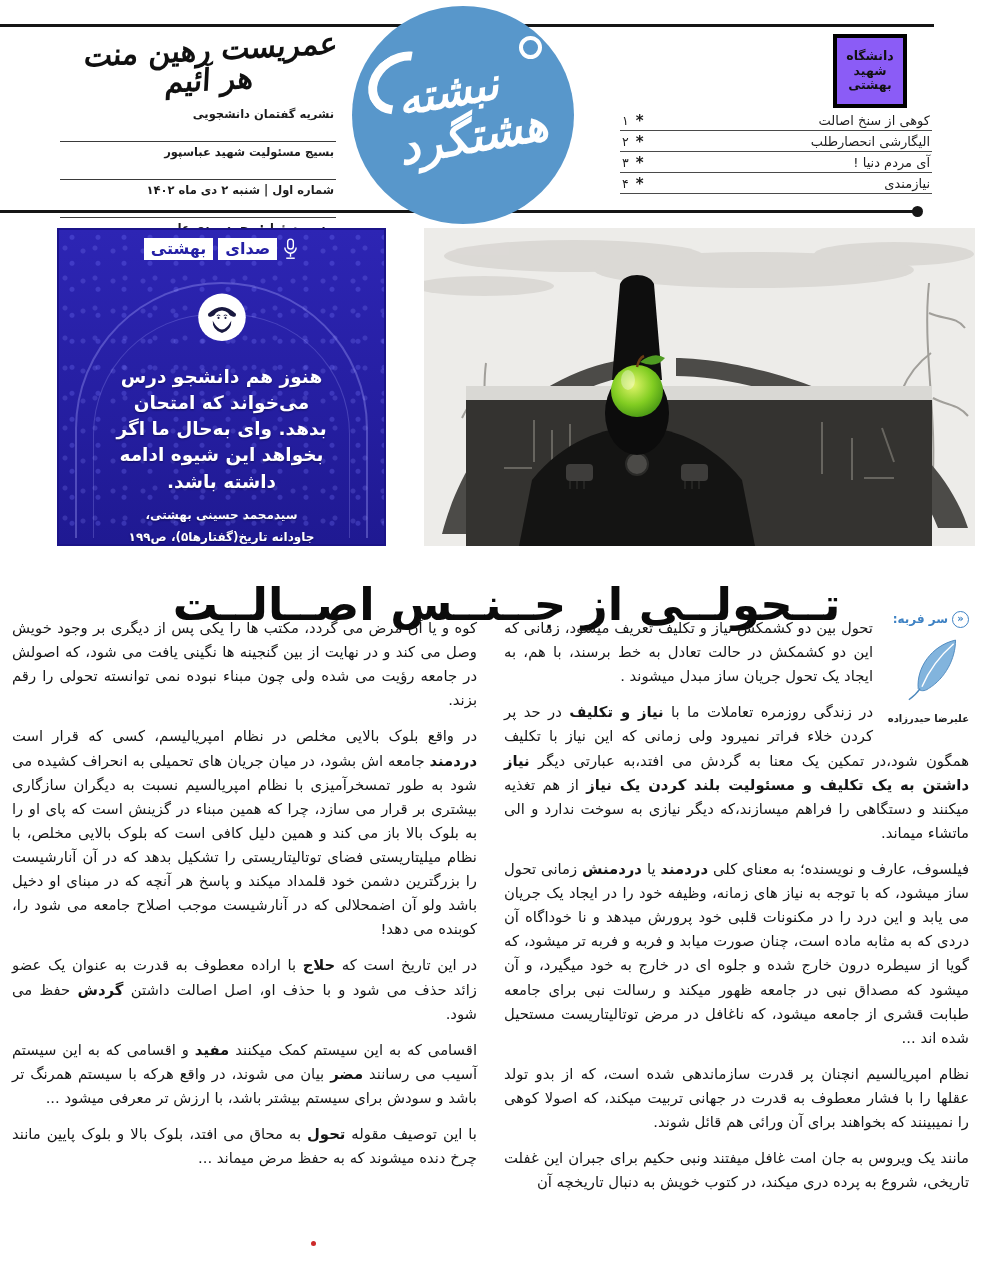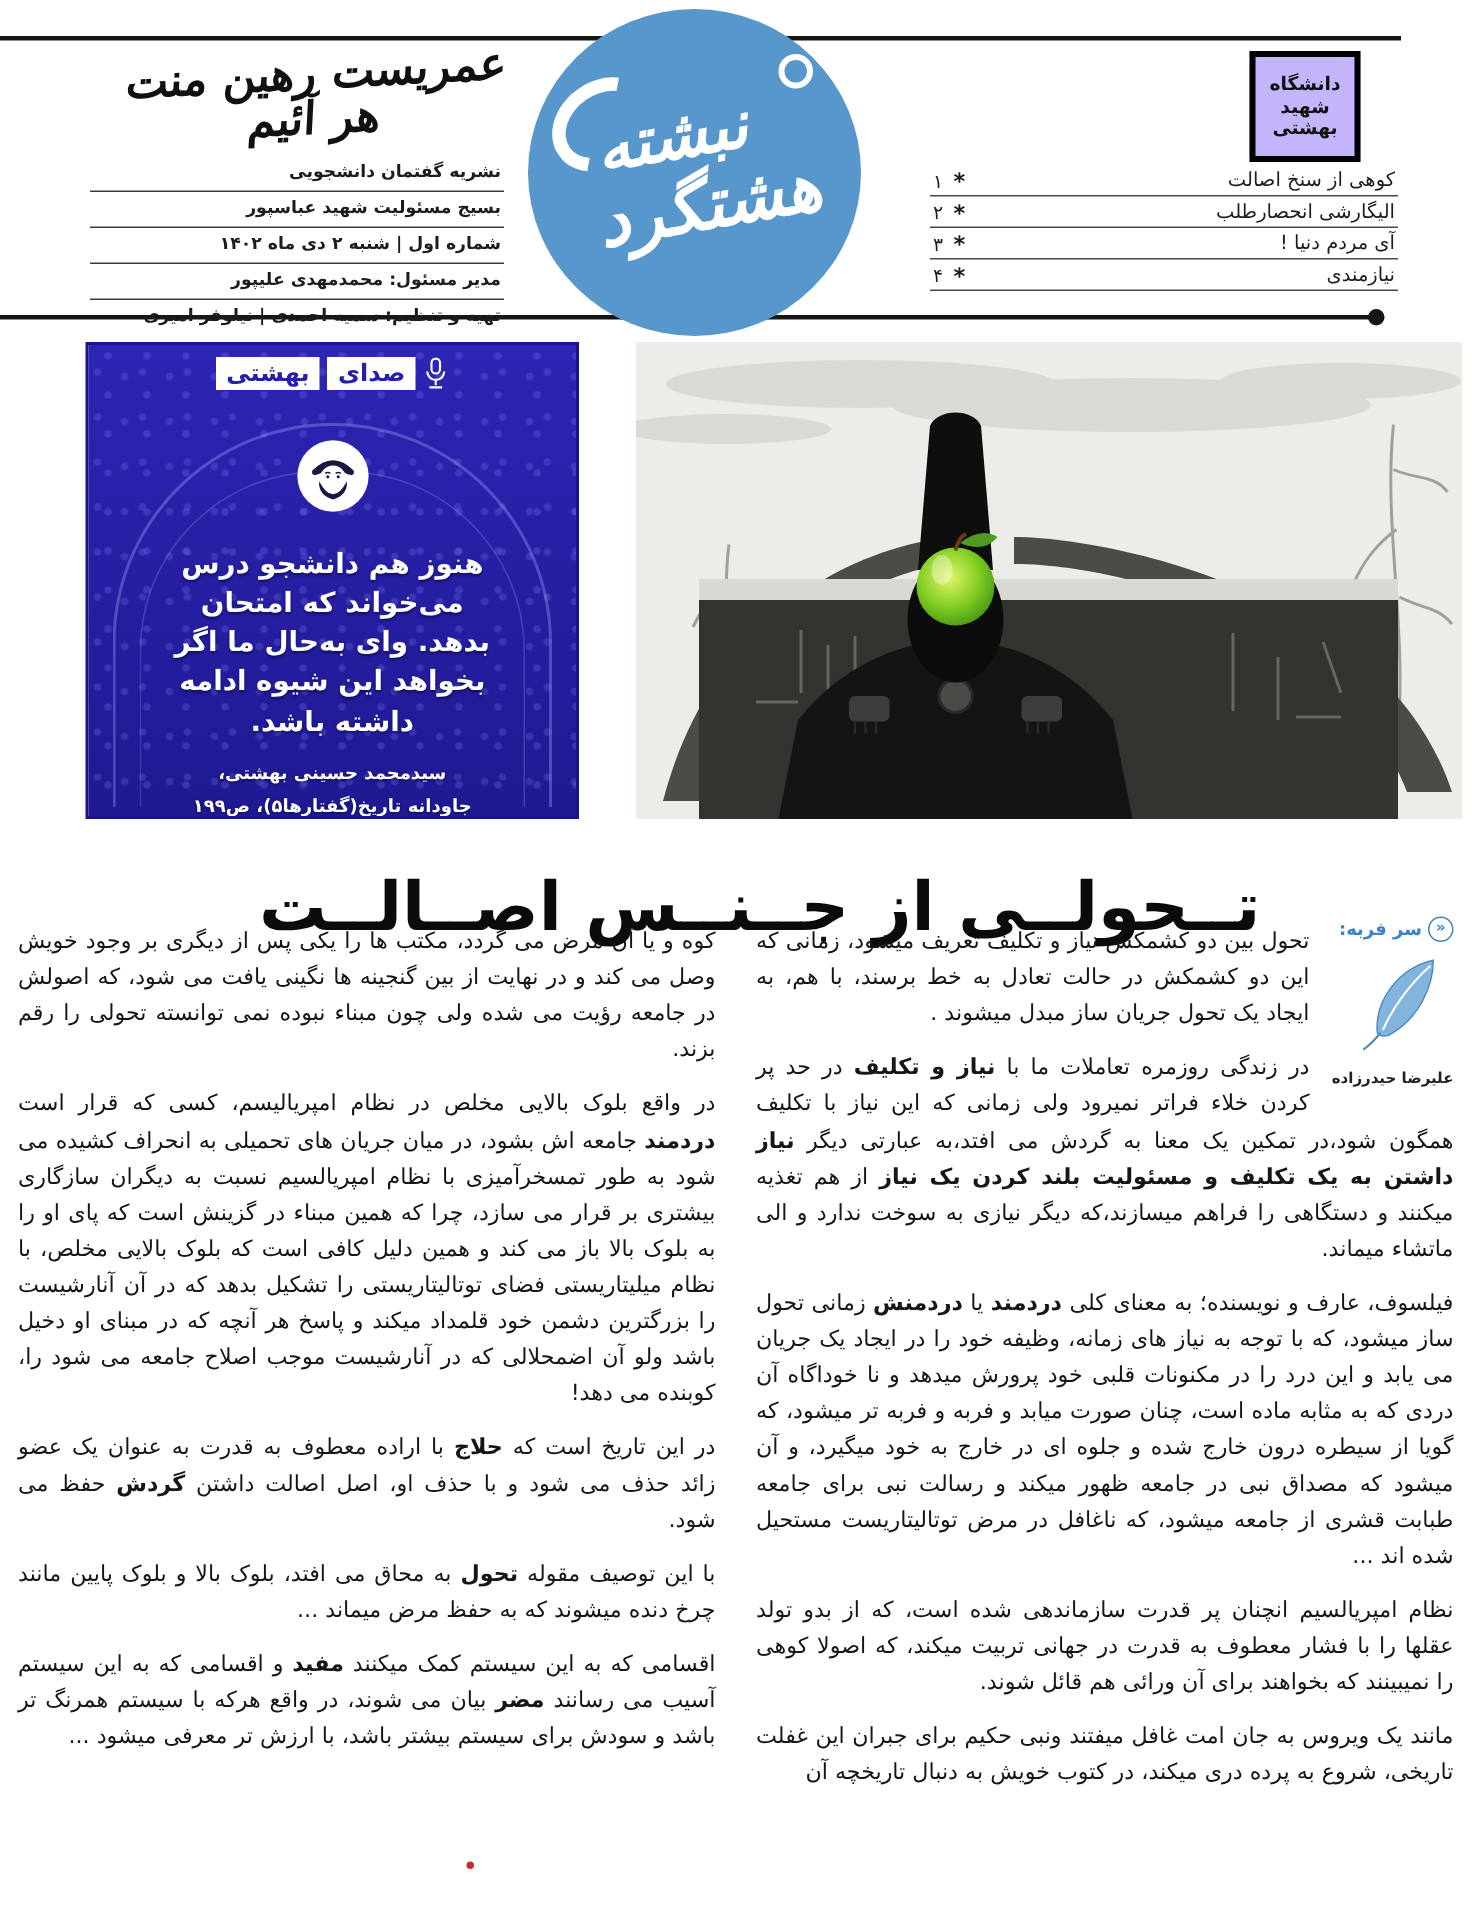--- a/index.html
+++ b/index.html
@@ -11,36 +11,36 @@
   .bottom-rule{position:absolute;left:0;top:210px;width:920px;height:3px;background:#161616;}
   .rule-dot{position:absolute;left:912px;top:206px;width:11px;height:11px;border-radius:50%;background:#161616;}
 
   
   .calligraphy{position:absolute;left:80px;top:28px;width:260px;height:74px;
     display:flex;align-items:center;justify-content:center;text-align:center;
     font-family:"DejaVu Serif",serif;font-weight:bold;font-size:30px;line-height:1;
     transform:rotate(-3deg) skewX(-6deg);letter-spacing:-2px;}
   .info-block{position:absolute;left:60px;top:104px;width:276px;}
   .info-line{font-size:11.5px;font-weight:bold;letter-spacing:.5px;color:#1c1c1c;
-    padding:3px 2px 6px;border-bottom:1px solid #3a3a3a;text-align:right;white-space:nowrap;}
+    padding:3px 2px 20px;border-bottom:1px solid #3a3a3a;text-align:right;white-space:nowrap;}
   .info-line:last-child{border-bottom:none;}
 
   
   .logo-circle{position:absolute;left:352px;top:6px;width:222px;height:218px;border-radius:50%;
     background:#5897cb;z-index:2;display:flex;flex-direction:column;align-items:center;justify-content:center;
     color:#fff;overflow:hidden;}
   .logo-line{font-family:"DejaVu Serif",serif;font-style:italic;font-weight:bold;transform:rotate(-10deg);line-height:.95;}
   .logo-line1{font-size:44px;margin-left:-30px;}
   .logo-line2{font-size:46px;margin-right:-20px;margin-top:2px;}
   .logo-ring{position:absolute;right:32px;top:30px;width:15px;height:15px;border:4px solid #fff;border-radius:50%;}
   .logo-swash{position:absolute;left:14px;top:48px;width:54px;height:40px;border:9px solid #fff;
     border-right-color:transparent;border-bottom-color:transparent;border-radius:50%;transform:rotate(-35deg);}
 
   
-  .seal{position:absolute;left:833px;top:34px;width:66px;height:66px;border:4px solid #000;background:#c4b5fd;
+  .seal{position:absolute;left:833px;top:34px;width:66px;height:66px;border:4px solid #000;background:#8b5cf6;
     display:flex;align-items:center;justify-content:center;text-align:center;
     font-size:12.5px;font-weight:bold;line-height:1.15;white-space:pre-line;}
 
   
   .toc{position:absolute;left:620px;top:110px;width:312px;}
   .toc-row{display:flex;justify-content:space-between;align-items:center;direction:rtl;
     border-bottom:1px solid #4a4a4a;padding:3px 2px 2px;font-size:13px;color:#1d1d1d;}
   .toc-mark{display:flex;align-items:center;gap:7px;direction:rtl;}
   .toc-star{font-weight:bold;font-size:15px;line-height:10px;}
   .toc-num{font-size:12.5px;}
@@ -254,20 +254,20 @@
       <p><span>در زندگی روزمره تعاملات ما با </span><b>نیاز و تکلیف</b><span> در حد پر کردن خلاء فراتر نمیرود ولی زمانی که این نیاز با تکلیف همگون شود،در تمکین یک معنا به گردش می افتد،به عبارتی دیگر </span><b>نیاز داشتن به یک تکلیف و مسئولیت بلند کردن یک نیاز</b><span> از هم تغذیه میکنند و دستگاهی را فراهم میسازند،که دیگر نیازی به سوخت ندارد و الی ماتشاء میماند.</span></p>
       <p><span>فیلسوف، عارف و نویسنده؛ به معنای کلی </span><b>دردمند</b><span> یا </span><b>دردمنش</b><span> زمانی تحول ساز میشود، که با توجه به نیاز های زمانه، وظیفه خود را در ایجاد یک جریان می یابد و این درد را در مکنونات قلبی خود پرورش میدهد و نا خوداگاه آن دردی که به مثابه ماده است، چنان صورت میابد و فربه و فربه تر میشود، که گویا از سیطره درون خارج شده و جلوه ای در خارج به خود میگیرد، و آن میشود که مصداق نبی در جامعه ظهور میکند و رسالت نبی برای جامعه طبابت قشری از جامعه میشود، که ناغافل در مرض توتالیتاریست مستحیل شده اند ...</span></p>
       <p><span>نظام امپریالسیم انچنان پر قدرت سازماندهی شده است، که از بدو تولد عقلها را با فشار معطوف به قدرت در جهانی تربیت میکند، که اصولا کوهی را نمیبینند که بخواهند برای آن ورائی هم قائل شوند.</span></p>
       <p><span>مانند یک ویروس به جان امت غافل میفتند ونبی حکیم برای جبران این غفلت تاریخی، شروع به پرده دری میکند، در کتوب خویش به دنبال تاریخچه آن</span></p>
     </div>
 
     <div class="col">
       <p><span>کوه و یا آن مرض می گردد، مکتب ها را یکی پس از دیگری بر وجود خویش وصل می کند و در نهایت از بین گنجینه ها نگینی یافت می شود، که اصولش در جامعه رؤیت می شده ولی چون مبناء نبوده نمی توانسته تحولی را رقم بزند.</span></p>
       <p><span>در واقع بلوک بالایی مخلص در نظام امپریالیسم، کسی که قرار است </span><b>دردمند</b><span> جامعه اش بشود، در میان جریان های تحمیلی به انحراف کشیده می شود به طور تمسخرآمیزی با نظام امپریالسیم نسبت به دیگران سازگاری بیشتری بر قرار می سازد، چرا که همین مبناء در گزینش است که پای او را به بلوک بالا باز می کند و همین دلیل کافی است که بلوک بالایی مخلص، با نظام میلیتاریستی فضای توتالیتاریستی را تشکیل بدهد که در آن آنارشیست را بزرگترین دشمن خود قلمداد میکند و پاسخ هر آنچه که در مبنای او دخیل باشد ولو آن اضمحلالی که در آنارشیست موجب اصلاح جامعه می شود را، کوبنده می دهد!</span></p>
       <p><span>در این تاریخ است که </span><b>حلاج</b><span> با اراده معطوف به قدرت به عنوان یک عضو زائد حذف می شود و با حذف او، اصل اصالت داشتن </span><b>گردش</b><span> حفظ می شود.</span></p>
+      <p><span>اقسامی که به این سیستم کمک میکنند </span><b>مفید</b><span> و اقسامی که به این سیستم آسیب می رسانند </span><b>مضر</b><span> بیان می شوند، در واقع هرکه با سیستم همرنگ تر باشد و سودش برای سیستم بیشتر باشد، با ارزش تر معرفی میشود ...</span></p>
       <p><span>با این توصیف مقوله </span><b>تحول</b><span> به محاق می افتد، بلوک بالا و بلوک پایین مانند چرخ دنده میشوند که به حفظ مرض میماند ...</span></p>
-      <p><span>اقسامی که به این سیستم کمک میکنند </span><b>مفید</b><span> و اقسامی که به این سیستم آسیب می رسانند </span><b>مضر</b><span> بیان می شوند، در واقع هرکه با سیستم همرنگ تر باشد و سودش برای سیستم بیشتر باشد، با ارزش تر معرفی میشود ...</span></p>
     </div>
 
   </div>
 
   <div class="red-dot"></div>
 </div>
 
 </body></html>

